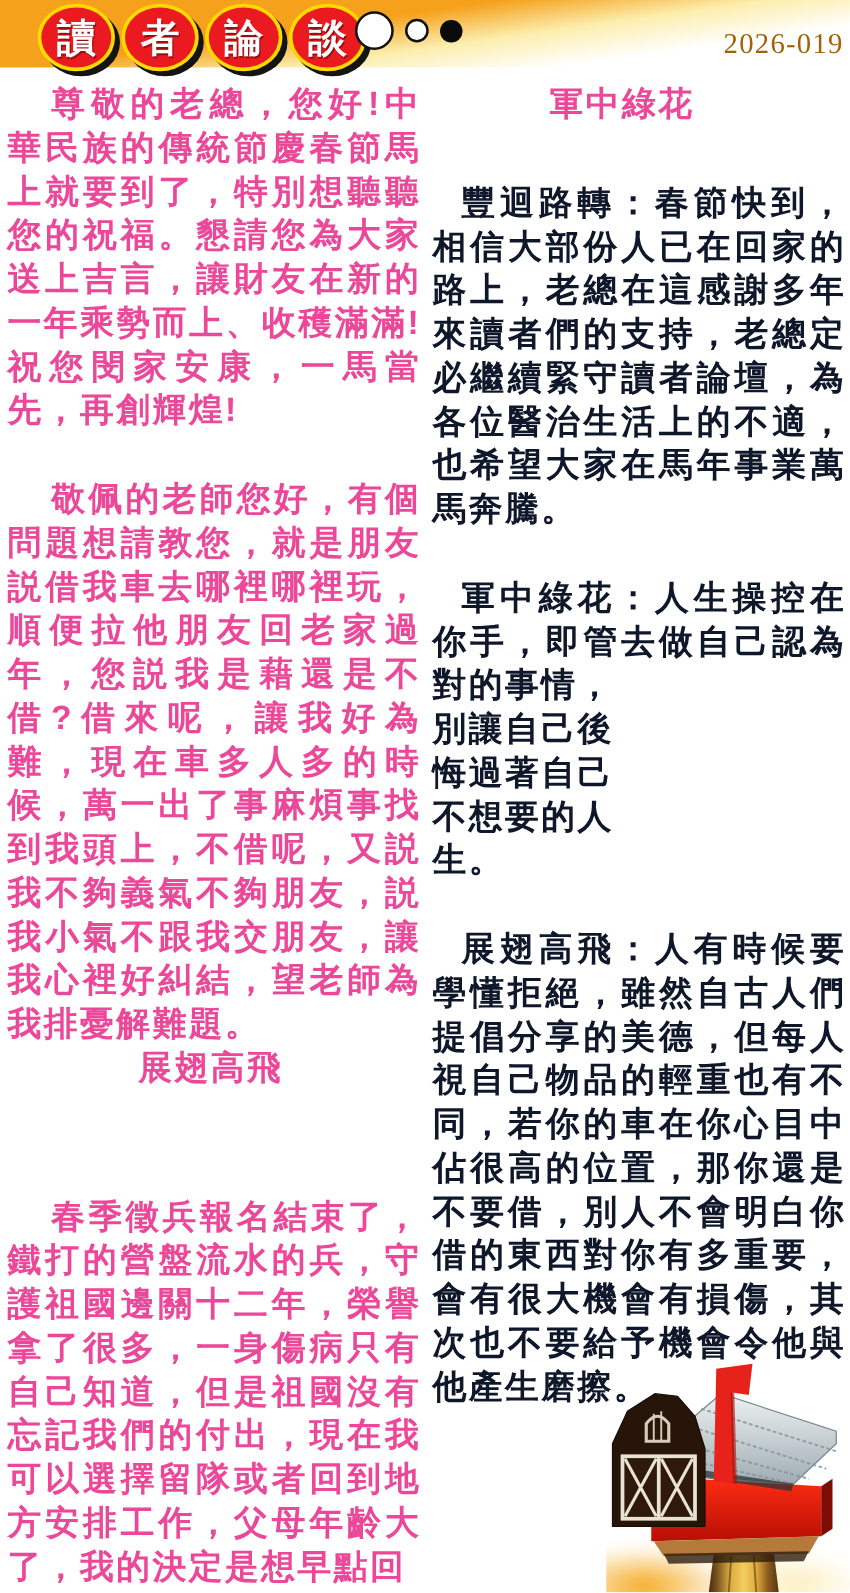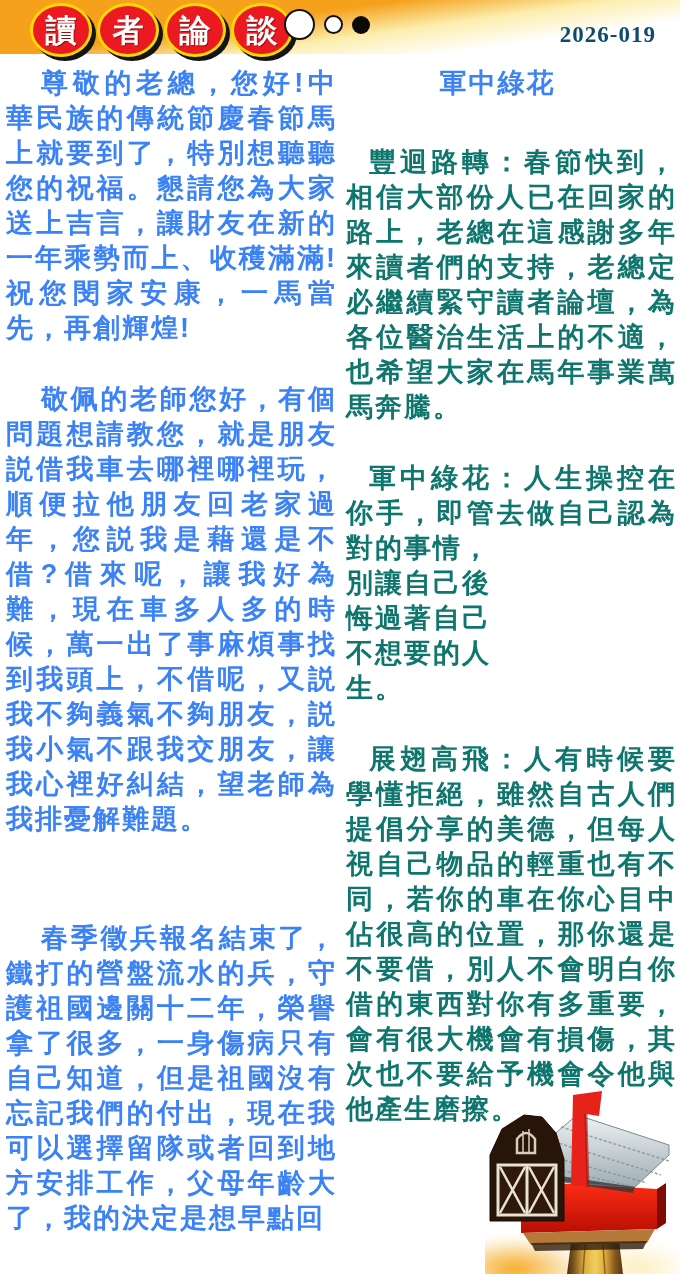--- a/index.html
+++ b/index.html
@@ -11,30 +11,30 @@
   .logo-row{position:absolute;left:30px;top:3px;display:flex;gap:5px;}
   .logo-badge{width:56px;height:48px;border-radius:50%;background:#ea1a20;
               border:3px solid #ffd900;box-shadow:4px 4px 0 #141414;
               display:flex;align-items:center;justify-content:center;}
   .logo-char{color:#ffffff;font-size:31px;font-weight:900;line-height:1;
              text-shadow:1px 1px 0 rgba(60,0,0,.45);}
   .circles{position:absolute;left:284px;top:9px;display:flex;align-items:center;gap:9px;}
   .c1{width:27px;height:27px;border-radius:50%;background:#ffffff;border:2px solid #111;}
   .c2{width:15px;height:15px;border-radius:50%;background:#ffffff;border:2px solid #111;}
   .c3{width:18px;height:18px;border-radius:50%;background:#0b0b0b;}
-  .issue{position:absolute;top:22px;right:24px;color:#0c4a6e;
-         font-family:"Liberation Serif","DejaVu Serif",serif;font-size:23px;font-weight:700;letter-spacing:1px;}
+  .issue{position:absolute;top:22px;right:5px;color:#a16207;
+         font-family:"Liberation Serif","DejaVu Serif",serif;font-size:23px;font-weight:400;letter-spacing:1px;}
   
   .col{position:absolute;top:66px;width:331px;}
   .col-left{left:6px;}
   .col-right{left:346px;}
   .para{font-size:27px;line-height:35px;font-weight:700;letter-spacing:2px;
         text-align:justify;word-break:break-all;margin:0;}
-  .letter{color:#3b82f6;}
-  .reply{color:#0f766e;}
+  .letter{color:#ec4899;}
+  .reply{color:#0f172a;}
   .indent{text-indent:1.3em;}
   .rindent{text-indent:0.85em;}
   .sig{text-align:center;padding-right:6px;}
   .sig-pad{padding-right:28px;}
   .block{margin-bottom:36px;}
   .gap-lg{margin-bottom:84px;}
   .gap-md{margin-bottom:44px;}
   
   .mb-spacer{float:right;width:186px;height:260px;shape-outside:inset(70px 0 0 0);}
   .mailbox{position:absolute;left:485px;top:1089px;width:195px;height:185px;}
@@ -65,20 +65,21 @@
     <span class="c3"></span>
   </div>
   <div class="issue">2026-019</div>
 
   <div class="col col-left">
     <div class="block">
       <p class="para letter indent">尊敬的老總，您好!中華民族的傳統節慶春節馬上就要到了，特別想聽聽您的祝福。懇請您為大家送上吉言，讓財友在新的一年乘勢而上、收穫滿滿!祝您閔家安康，一馬當先，再創輝煌!</p>
     </div>
     <div class="block gap-lg">
       <p class="para letter indent">敬佩的老師您好，有個問題想請教您，就是朋友説借我車去哪裡哪裡玩，順便拉他朋友回老家過年，您説我是藉還是不借?借來呢，讓我好為難，現在車多人多的時候，萬一出了事麻煩事找到我頭上，不借呢，又説我不夠義氣不夠朋友，説我小氣不跟我交朋友，讓我心裡好糾結，望老師為我排憂解難題。</p>
+      <p class="para letter sig">展翅高飛</p>
     </div>
     <div class="block">
       <p class="para letter indent">春季徵兵報名結束了，鐵打的營盤流水的兵，守護祖國邊關十二年，榮譽拿了很多，一身傷病只有自己知道，但是祖國沒有忘記我們的付出，現在我可以選擇留隊或者回到地方安排工作，父母年齡大了，我的決定是想早點回</p>
     </div>
   </div>
 
   <div class="col col-right">
     <div class="block gap-md">
       <p class="para letter sig sig-pad">軍中綠花</p>
     </div>

